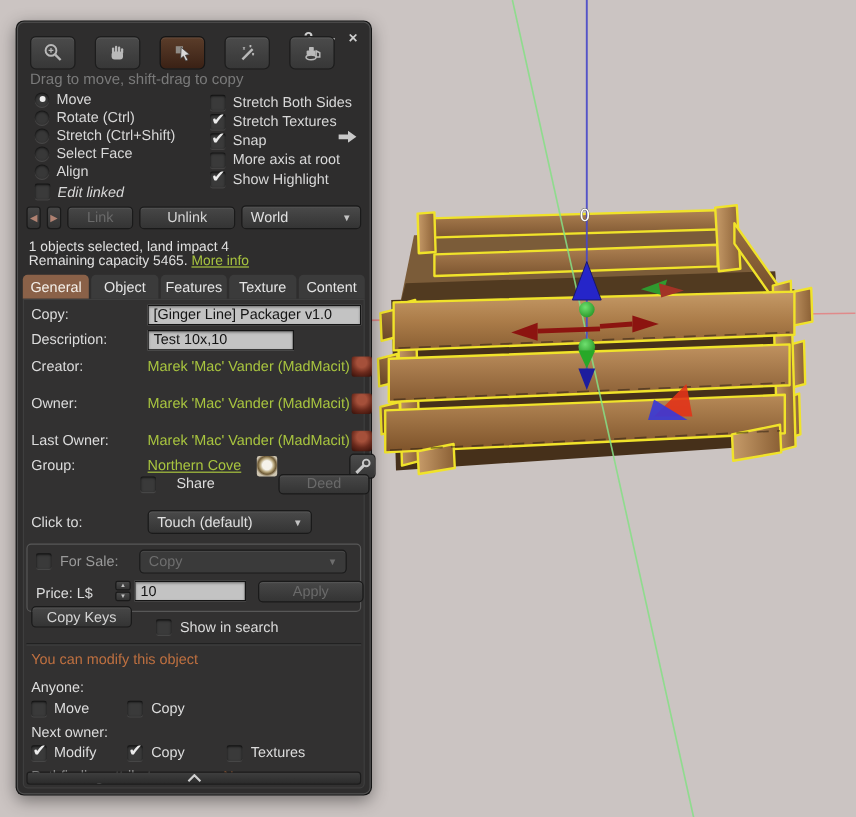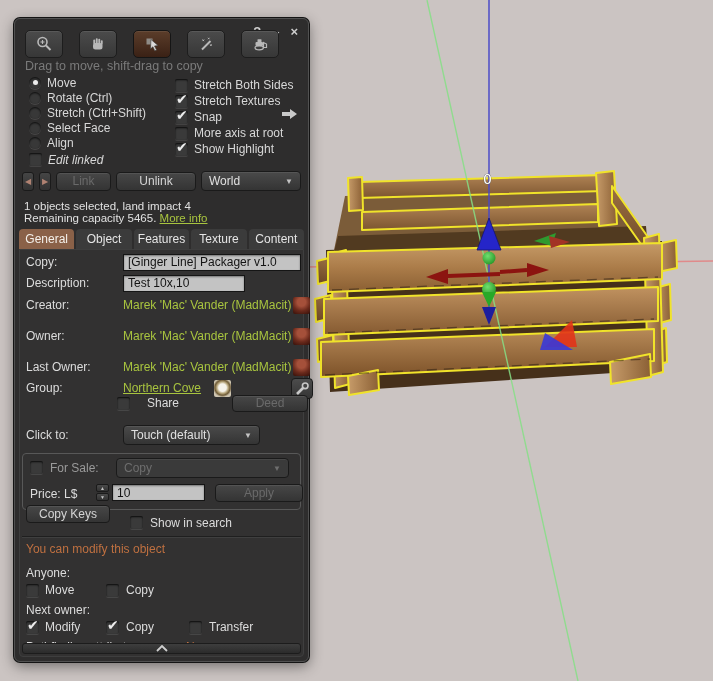--- a/index.html
+++ b/index.html
@@ -426,21 +426,21 @@
 
     <div class="prow" style="top:353px;">
       <span class="plabel">Next owner:</span>
     </div>
     <div class="prow" style="top:370px;">
       <span class="checkbox checked"></span>
       <span class="plabel" style="margin-left:6px;">Modify</span>
       <span class="checkbox checked" style="position:absolute;left:80px;"></span>
       <span class="plabel" style="position:absolute;left:100px;">Copy</span>
       <span class="checkbox" style="position:absolute;left:163px;"></span>
-      <span class="plabel" style="position:absolute;left:183px;">Transfer</span>
+      <span class="plabel" style="position:absolute;left:183px;">Textures</span>
     </div>
 
     <div class="prow" style="top:390px;">
       <span class="plabel">Pathfinding attributes:</span>
       <span class="notice" style="position:absolute;left:160px;">None</span>
     </div>
 
     <div class="bottom-strip">
       <svg width="12" height="7" viewBox="0 0 12 7">
         <polyline points="1,6 6,1 11,6" fill="none" stroke="#cfcfcf" stroke-width="1.8"></polyline>

